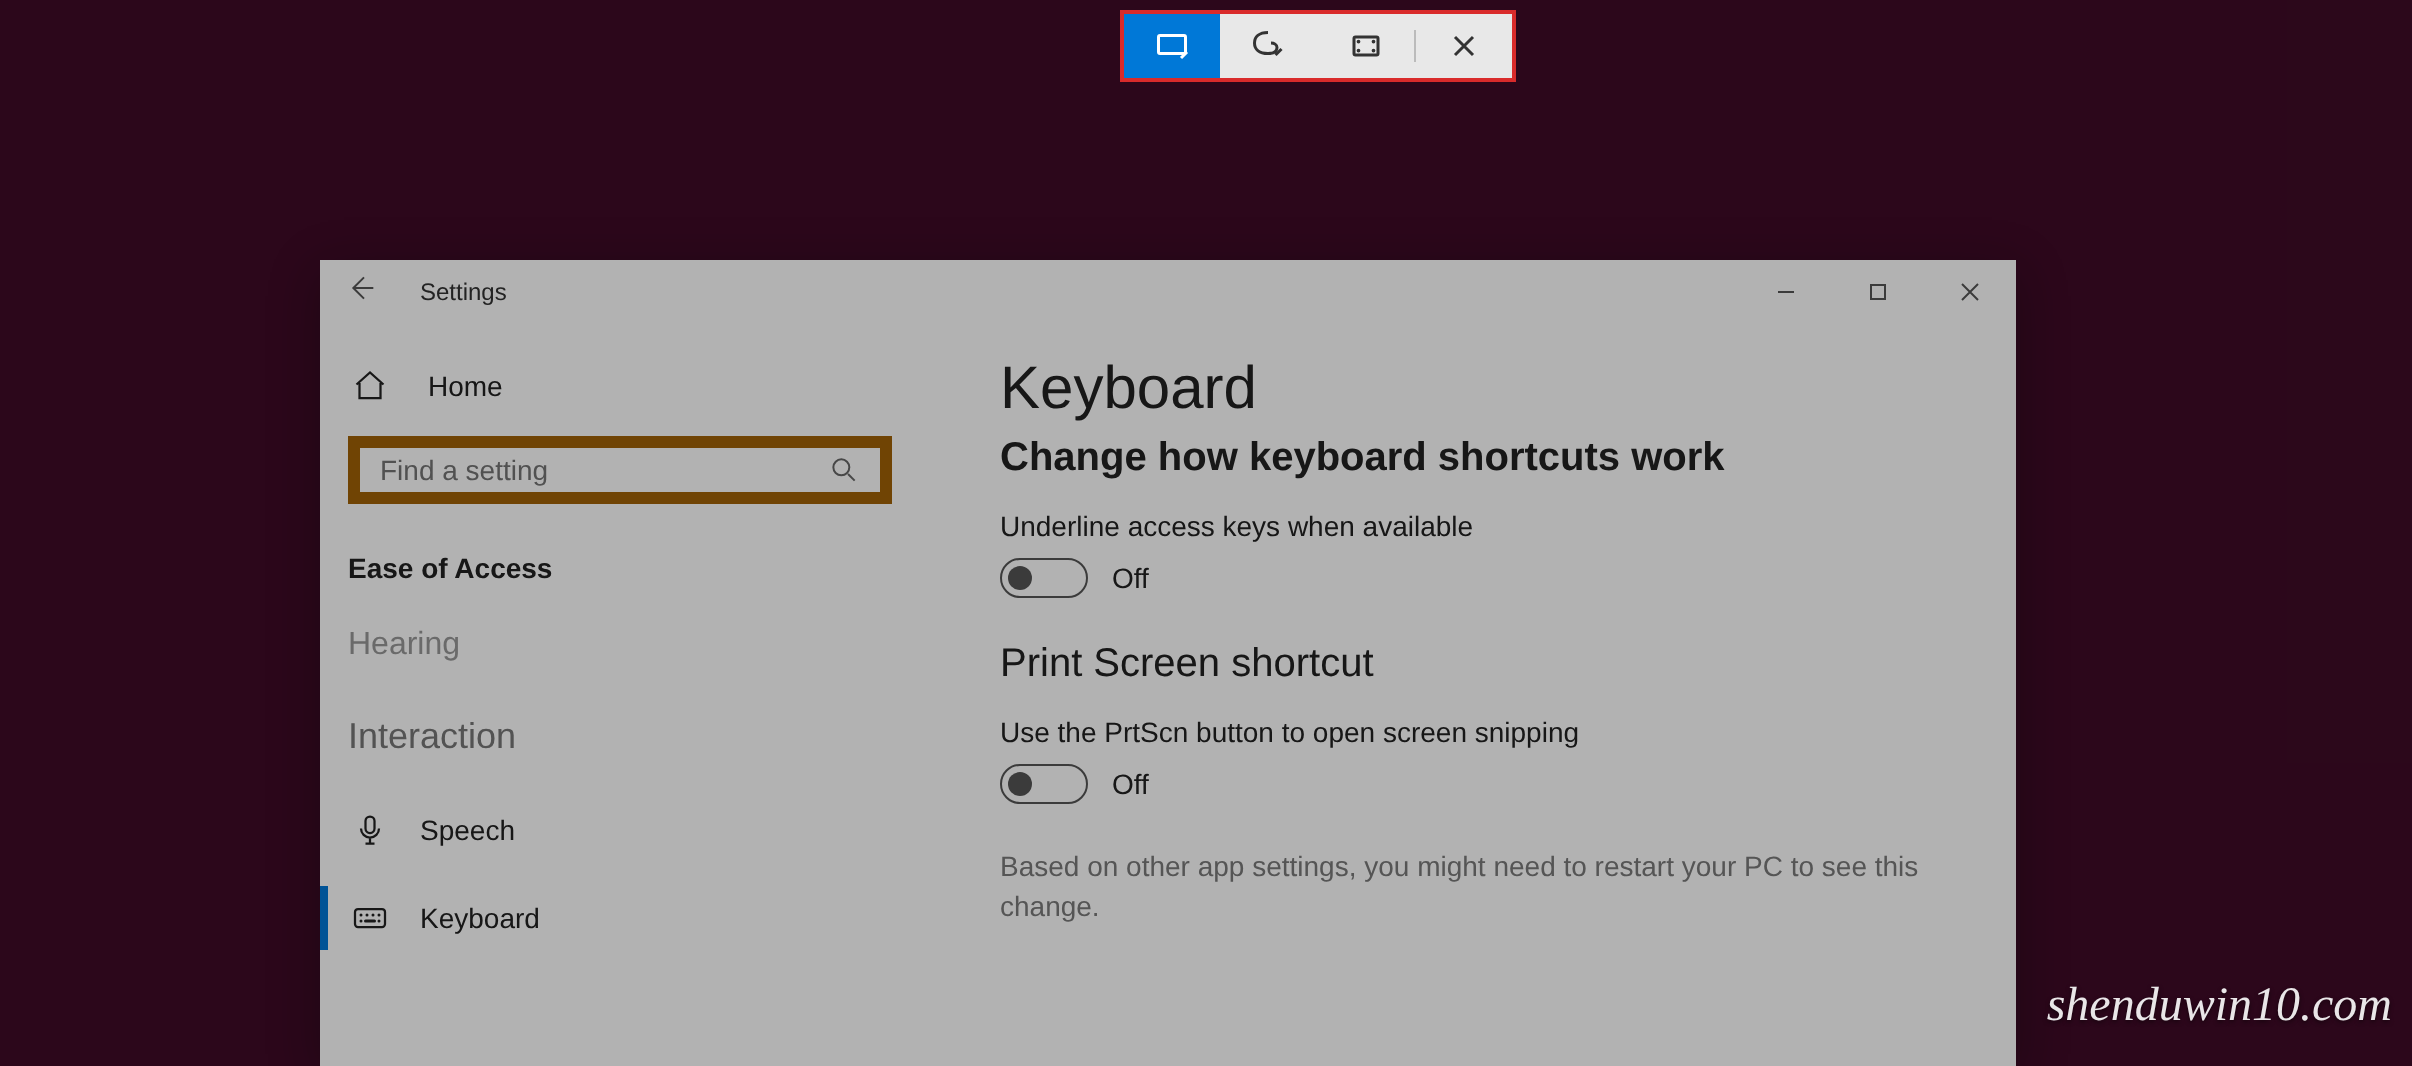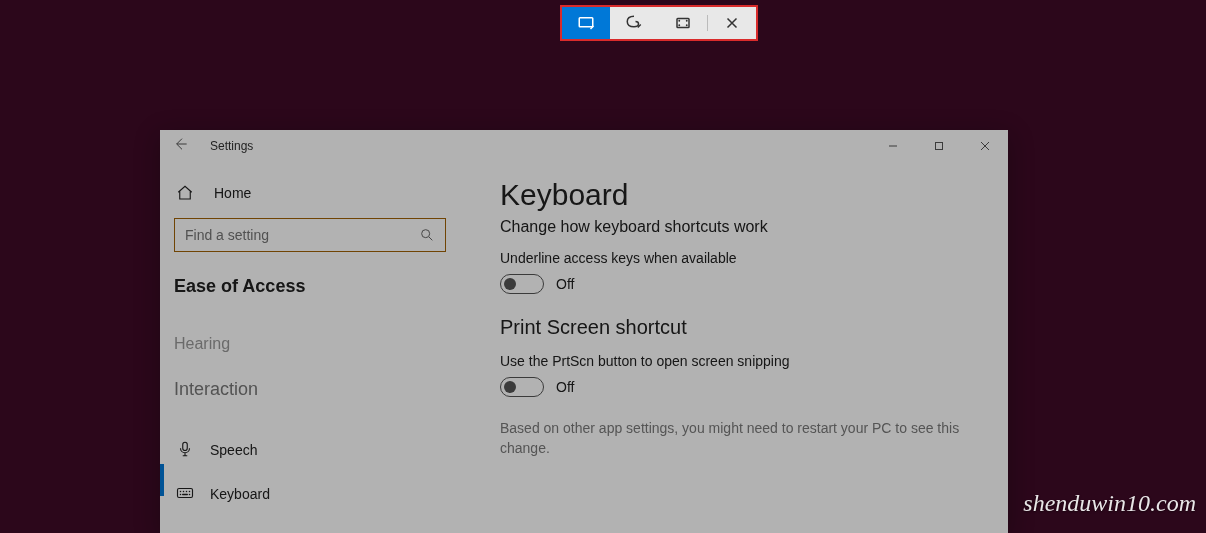--- a/index.html
+++ b/index.html
@@ -58,43 +58,43 @@
   .win-btn svg { width:10px; height:10px; }
 
   .body-split { flex:1; display:flex; overflow:hidden; }
 
   
   .sidebar { width: 300px; padding: 18px 14px 0 14px; display:flex; flex-direction:column; overflow:hidden; }
   .home-row { display:flex; align-items:center; gap:20px; font-size:14px; color:#222; padding: 4px 2px 16px 2px; }
   .home-row svg { width:18px; height:18px; }
   .search-box {
     display:flex; align-items:center; justify-content:space-between;
-    border:1px solid #a16207; height:34px; padding:0 10px; font-size:14px; color:#666;
+    border:6px solid #a16207; height:34px; padding:0 10px; font-size:14px; color:#666;
   }
   .search-box input {
     border:none; outline:none; background:transparent; font-size:14px; color:#333; width: 100%;
   }
   .search-box svg { width:16px; height:16px; color:#666; flex:none; }
-  .category-label { font-weight:600; font-size:18px; margin-top:24px; margin-bottom:28px; color:#222; }
+  .category-label { font-weight:600; font-size:14px; margin-top:24px; margin-bottom:12px; color:#222; }
   .cutoff { color:#999; font-size:16px; margin-top:10px; }
   .subheader { color:#777; font-size:18px; margin-top:26px; margin-bottom:14px; }
   .nav-item {
-    display:flex; align-items:flex-end; gap:16px;
+    display:flex; align-items:center; gap:16px;
     height:44px; font-size:14px; color:#222;
     position:relative; padding-left:2px;
   }
   .nav-item svg { width:18px; height:18px; }
   .nav-item.active::before {
     content:""; position:absolute; left:-14px; top:6px; bottom:6px; width:4px; background:#0078d7;
   }
 
   
   .main { flex:1; padding: 16px 40px 0 40px; color:#222; overflow:hidden; }
   .h1 { font-size:30px; font-weight:400; margin-bottom:4px; }
-  .h2 { font-size:16px; font-weight:400; margin-top:6px; margin-bottom:14px; }
+  .h2 { font-size:20px; font-weight:700; margin-top:6px; margin-bottom:14px; }
   .setting-label { font-size:14px; color:#222; margin-bottom:8px; }
   .toggle-row { display:flex; align-items:center; gap:12px; margin-bottom:22px; }
   .toggle {
     width:44px; height:20px; border:1.5px solid #555; border-radius:10px;
     position:relative; background:#fff;
   }
   .toggle-knob {
     position:absolute; left:3px; top:3px; width:12px; height:12px; border-radius:50%; background:#555;
   }
   .toggle-state { font-size:14px; }

